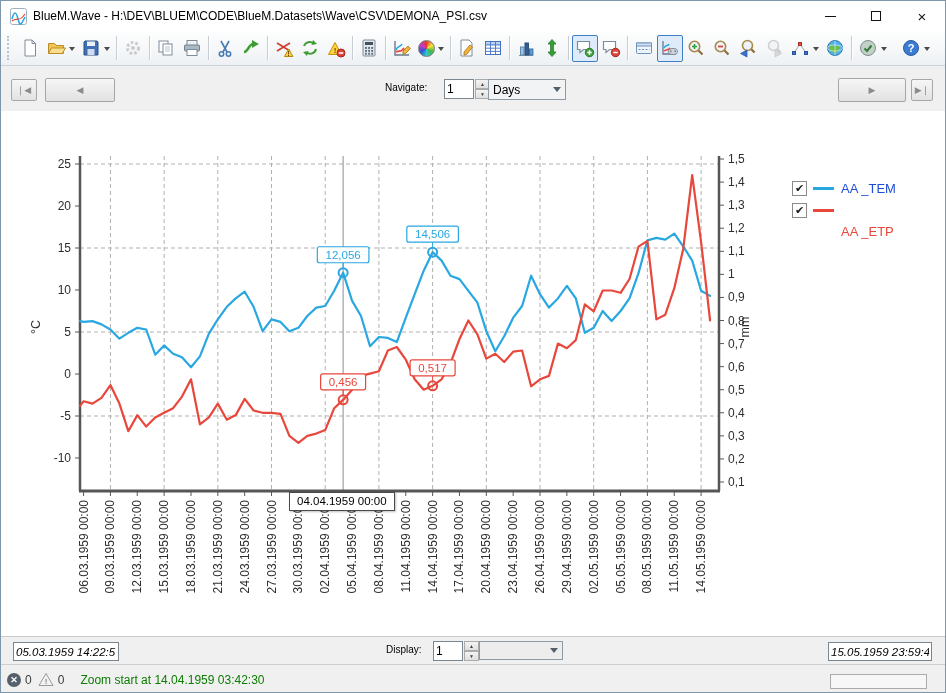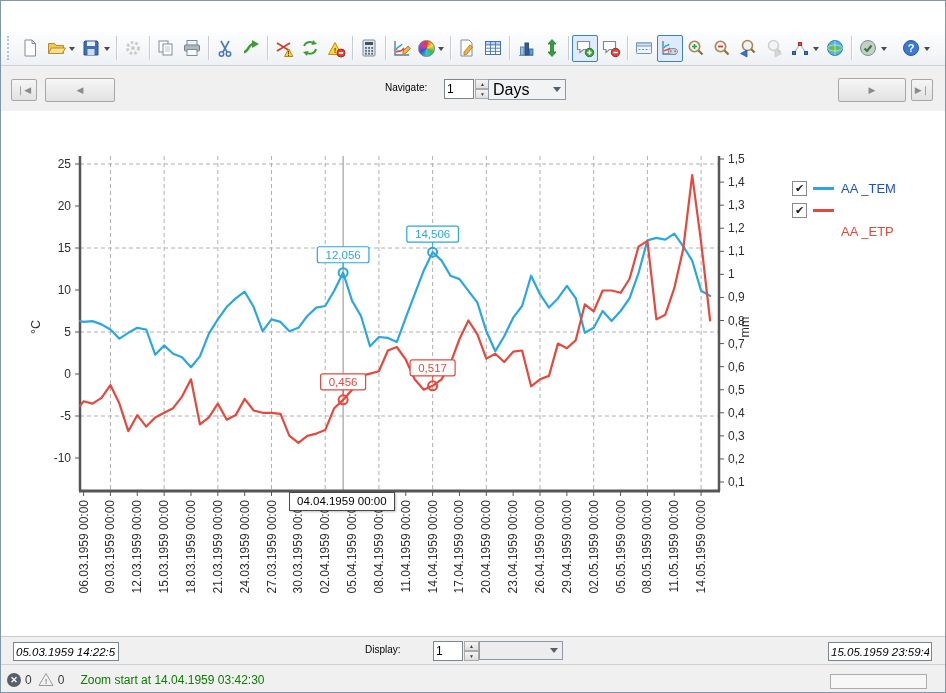--- a/index.html
+++ b/index.html
@@ -25,21 +25,21 @@
   .colorwheel{width:15px;height:15px;border-radius:50%;border:1px solid #7d7d7d;background:conic-gradient(#e23b2e,#f5e636,#45b649,#31c8c8,#3053d4,#c838c8,#e23b2e);}
   #help-btn{margin-left:auto;margin-right:12px;}
   
   #navbar{position:absolute;left:0;top:65px;width:100%;height:45px;background:#f0f0f0;border-bottom:1px solid #c3c3c3;}
   .navbtn{position:absolute;background:linear-gradient(#f6f6f6,#e2e2e2);border:1px solid #a6a6a6;border-radius:2px;display:flex;align-items:center;justify-content:center;color:#8b8b8b;font-size:9px;}
   .fieldlabel{position:absolute;font-size:10px;color:#000000;}
   .spinbox{position:absolute;display:flex;}
   .spinbox input{width:24px;height:18px;border:1px solid #7a8790;font-size:12px;padding:0 2px;font-family:"Liberation Sans",sans-serif;}
   .spinner{width:15px;height:20px;display:flex;flex-direction:column;margin-left:1px;}
   .spinner span{flex:1;border:1px solid #ababab;background:linear-gradient(#f4f4f4,#dfdfdf);font-size:5px;line-height:8px;text-align:center;color:#444;}
-  .combo{position:absolute;border:1px solid #8d9aa5;background:#f1f3f5;display:flex;align-items:center;padding:0 4px;box-sizing:border-box;font-size:16px;color:#000;}
+  .combo{position:absolute;border:1px solid #8d9aa5;background:#f1f3f5;display:flex;align-items:center;padding:0 4px;box-sizing:border-box;font-size:12px;color:#000;}
   .combo .chev{margin-left:auto;width:0;height:0;border:4px solid transparent;border-top:5px solid #53606b;margin-top:4px;}
   
   #chartpanel{position:absolute;left:0;top:110px;width:946px;height:525px;background:#fff;padding-left:24px;}
   #chart-svg{position:absolute;left:0;top:0;}
   #legend{position:absolute;left:791px;top:66px;}
   .legrow{display:flex;align-items:center;height:22px;}
   .legcheck{width:13px;height:13px;border:1px solid #8a8a8a;background:#fff;font-size:11px;line-height:12px;text-align:center;color:#1a1a1a;}
   .legline{width:21px;height:3px;margin:0 7px 0 6px;}
   .leglabel{font-size:13px;}
   #cursor-tooltip{position:absolute;left:288px;top:381px;background:#ffffff;border:1px solid #4a4a4a;padding:2px 7px 3px 7px;font-size:11.5px;color:#000;white-space:nowrap;box-shadow:1px 1px 2px rgba(0,0,0,.25);}
@@ -51,20 +51,39 @@
   .err-icon{width:14px;height:14px;border-radius:50%;background:#55606a;color:#fff;font-size:9px;line-height:14px;text-align:center;font-weight:bold;}
   .count{margin:0 6px 0 4px;color:#3c3c3c;}
   #status-msg{margin-left:10px;font-size:12px;}
   .progress-well{position:absolute;right:18px;top:9px;width:95px;height:13px;border:1px solid #ababab;background:#f7f7f7;}
 </style>
 </head>
 <body>
 
 <div id="window">
 
+  <div id="titlebar">
+    <svg class="app-icon" viewBox="0 0 17 17">
+      <rect x="0.5" y="0.5" width="16" height="16" rx="2" fill="#fff" stroke="#9db1c3"></rect>
+      <path d="M2 11c2-8 4-8 6 0s3 6 7-2" stroke="#29a7e1" fill="none" stroke-width="1.6"></path>
+      <path d="M2 13c4-4 7 2 13-7" stroke="#e8473c" fill="none" stroke-width="1.2"></path>
+    </svg>
+    <span class="title-text">BlueM.Wave - H:\DEV\BLUEM\CODE\BlueM.Datasets\Wave\CSV\DEMONA_PSI.csv</span>
+    <div class="caption-btns">
+      <div class="caption-btn">
+          <div class="min-glyph"></div>
+        </div>
+      <div class="caption-btn">
+          <div class="max-glyph"></div>
+        </div>
+      <div class="caption-btn">
+          <span class="close-glyph">×</span>
+        </div>
+    </div>
+  </div>
 
   <div id="toolbar">
     <div class="grip"></div>
 
     <div class="tbtn">
         <svg width="20" height="20" viewBox="0 0 20 20">
           <path d="M5 2h7l3.5 3.5V18H5z" fill="#fff" stroke="#7e8b99"></path>
           <path d="M12 2v3.5h3.5" fill="none" stroke="#7e8b99"></path>
         </svg>
       </div>
@@ -472,21 +491,21 @@
           <div class="legcheck">✔</div>
           <div class="legline" style="background: rgb(232, 71, 60);"></div>
           <span class="leglabel" style="color: rgb(232, 71, 60); margin-top: 42px;">AA _ETP</span>
         </div>
       </div>
     <div id="cursor-tooltip">04.04.1959 00:00</div>
   </div>
 
   <div id="rangebar">
     <input class="dateinput" style="left: 12px; top: 5px; width: 100px;" value="05.03.1959 14:22:5">
-    <span class="fieldlabel" style="left:364px;top:7px;">Display:</span>
+    <span class="fieldlabel" style="left:385px;top:7px;">Display:</span>
     <div class="spinbox" style="left:432px;top:4px;">
       <input value="1" style="">
       <div class="spinner">
           <span>▲</span>
           <span>▼</span>
         </div>
     </div>
     <div class="combo" style="left:478px;top:4px;width:84px;height:19px;background:#ededed;">
         <span></span>
         <span class="chev"></span>

